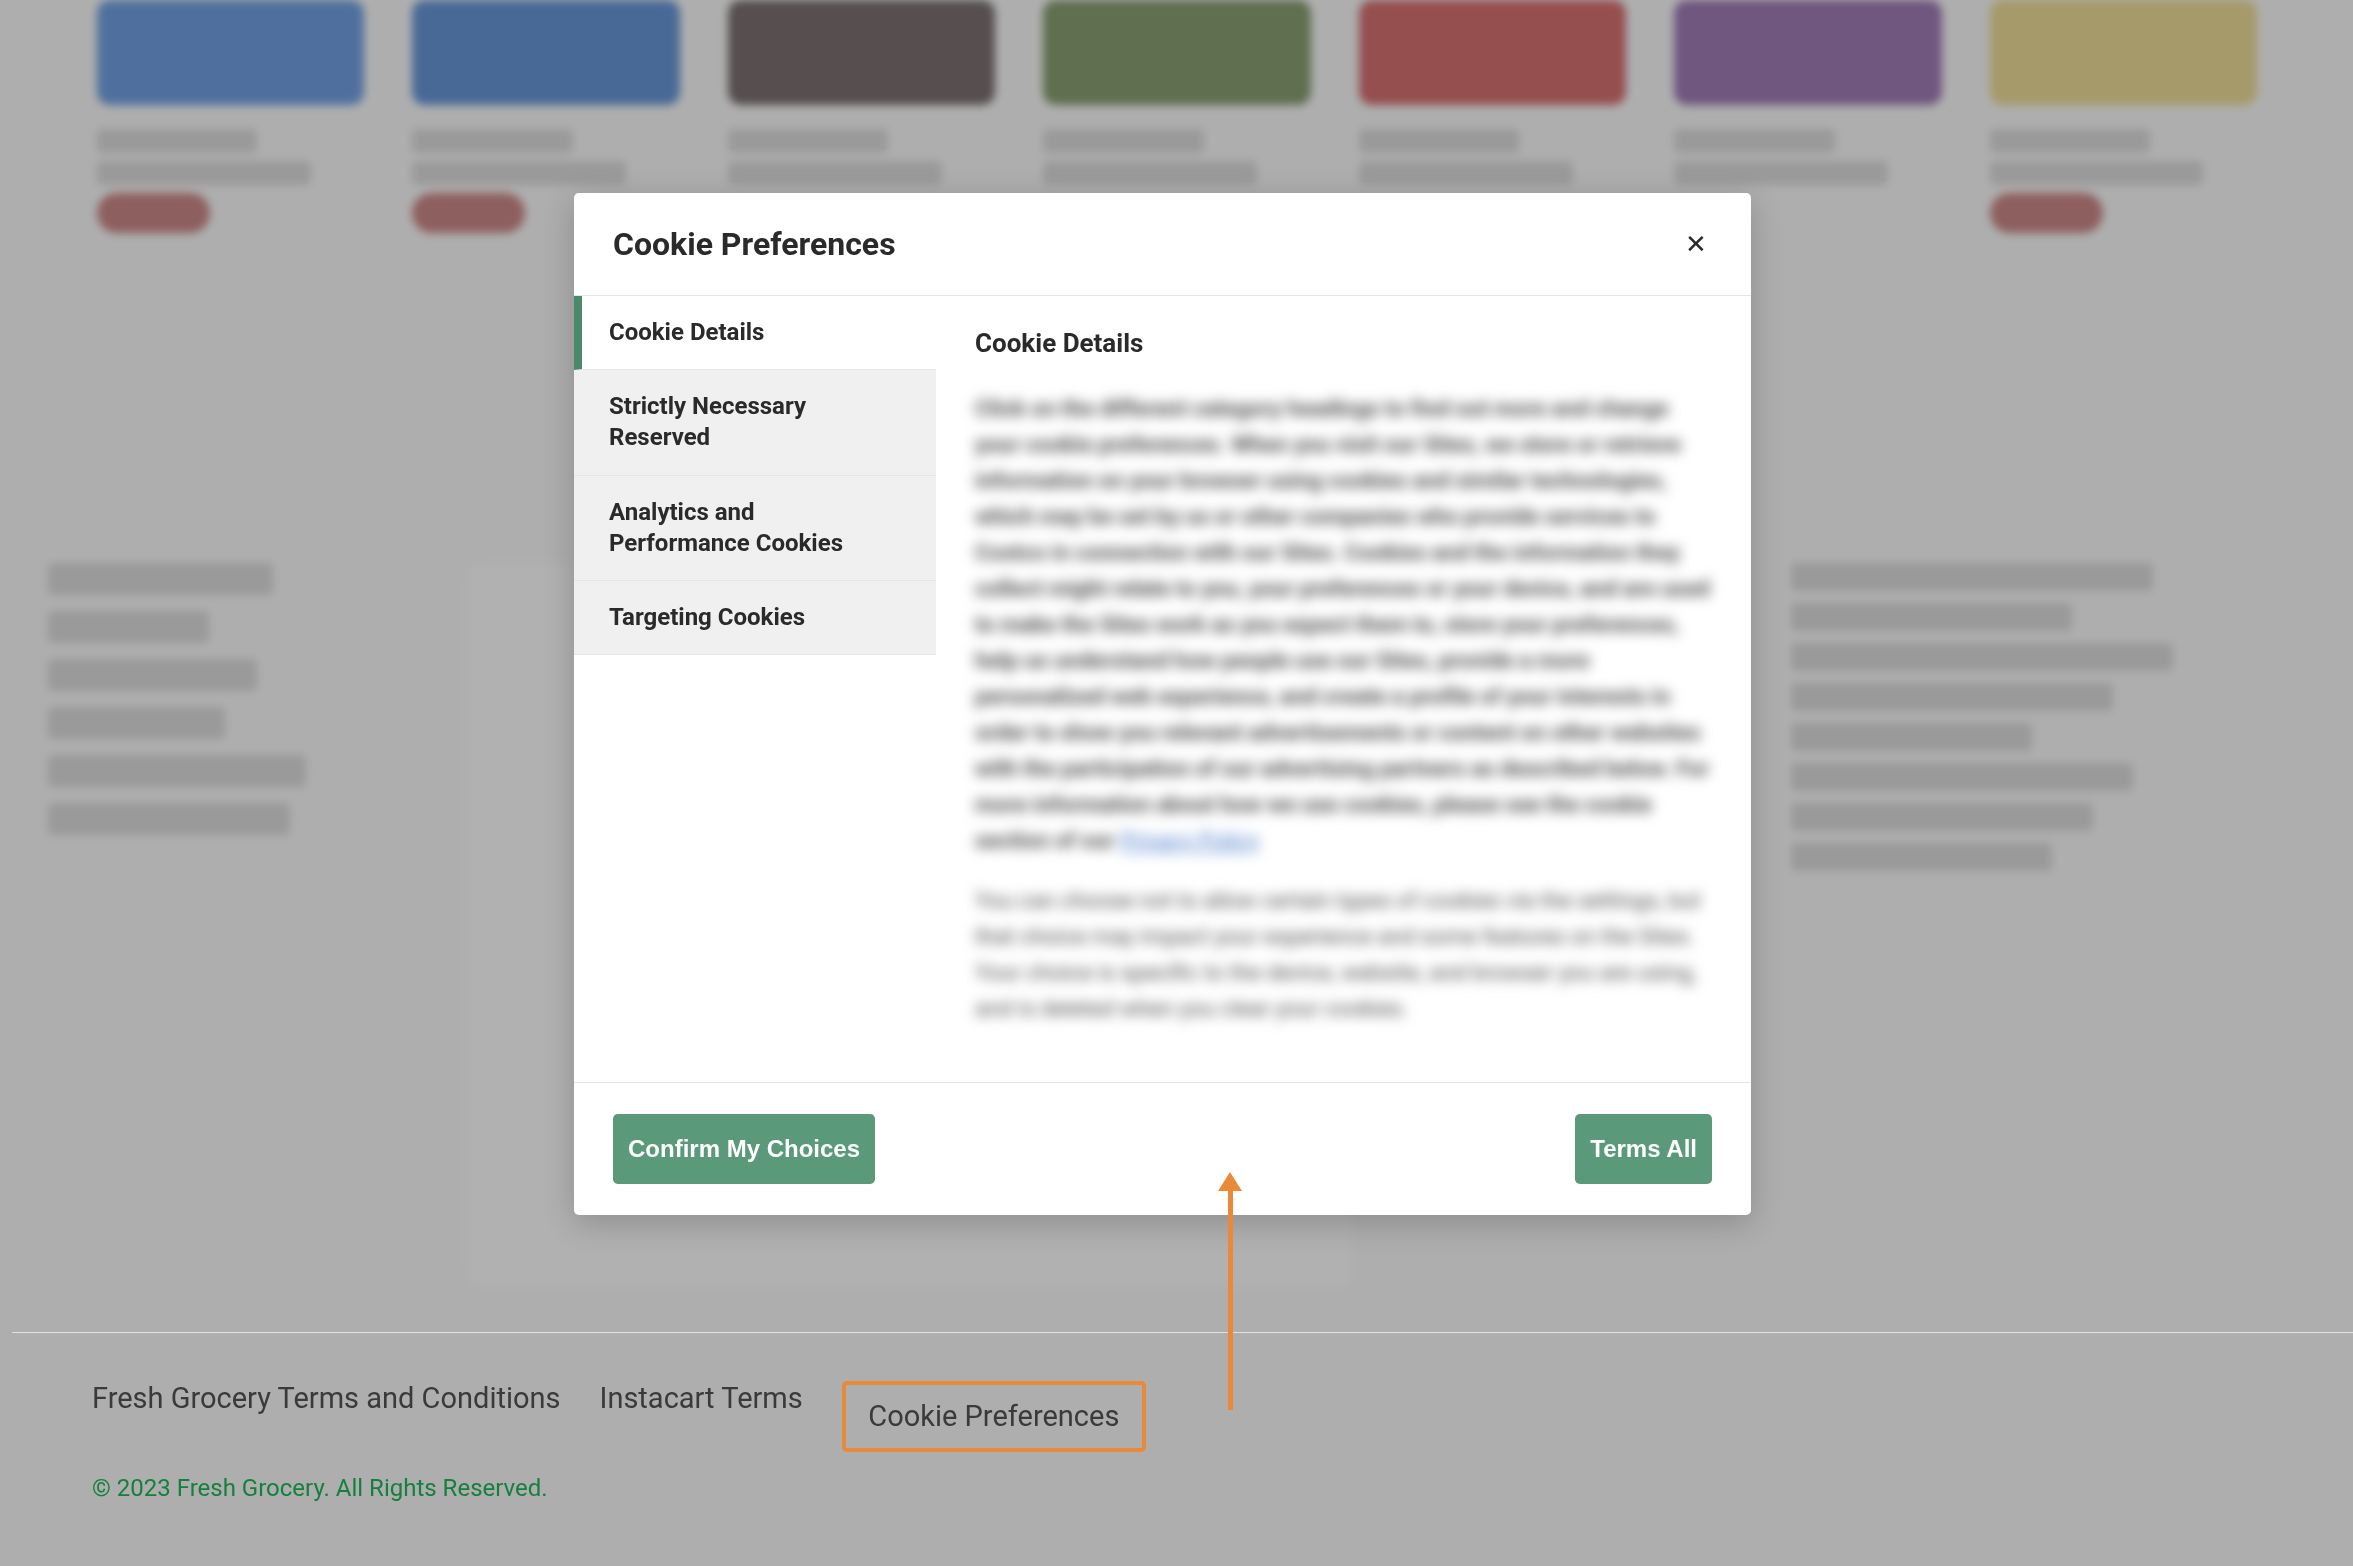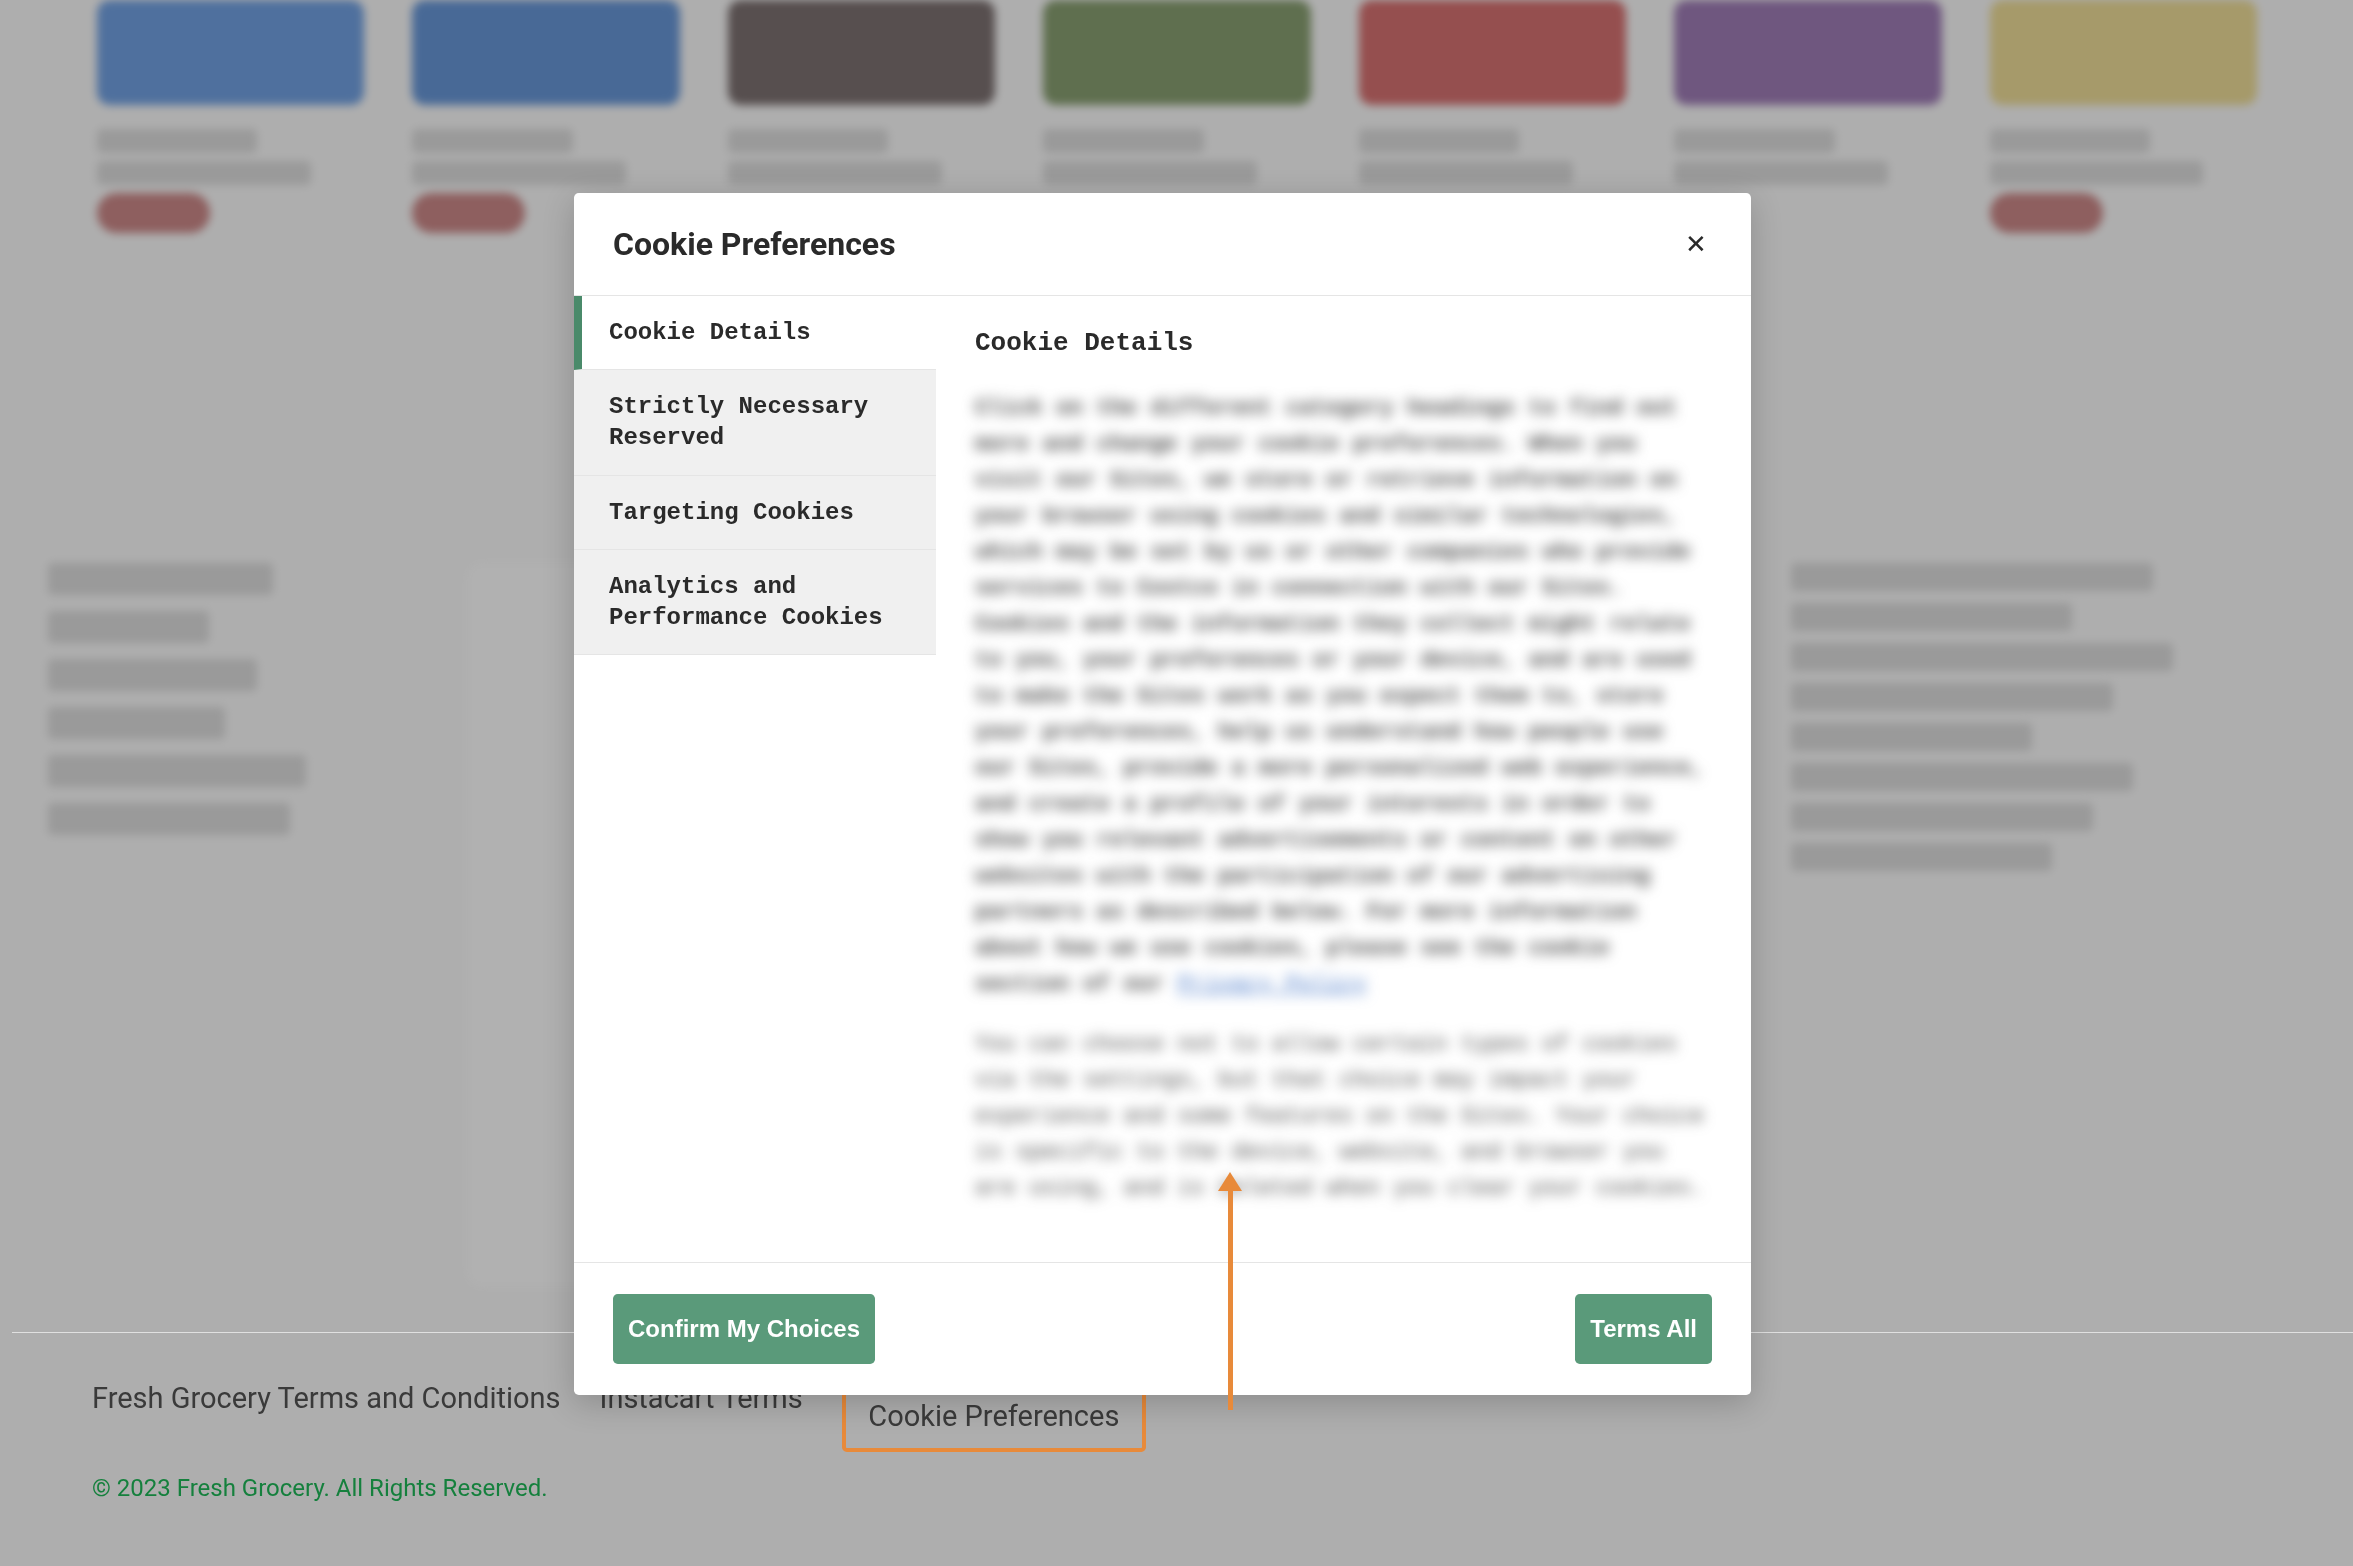--- a/index.html
+++ b/index.html
@@ -163,21 +163,20 @@
     
     .close-btn::before {
       content: "✕";
       font-size: 26px;
       color: #2a2a2a;
       font-weight: 400;
     }
     
     .modal-body {
       display: flex;
-      font-family: Liberation Mono, monospace;
     }
     
     .tab-sidebar {
       width: 362px;
       flex-shrink: 0;
     }
     
     .tab-item {
       padding: 21px 35px;
       font-size: 24px;
@@ -373,22 +372,22 @@
 <div class="modal">
   <div class="modal-header">
     <h2 class="modal-title">Cookie Preferences</h2>
     <button class="close-btn" aria-label="Close"></button>
   </div>
 
   <div class="modal-body">
     <div class="tab-sidebar">
       <div class="tab-item active">Cookie Details</div>
       <div class="tab-item">Strictly Necessary Reserved</div>
+      <div class="tab-item">Analytics and Performance Cookies</div>
       <div class="tab-item">Targeting Cookies</div>
-      <div class="tab-item">Analytics and Performance Cookies</div>
     </div>
 
     <div class="tab-content">
       <h3 class="content-heading">Cookie Details</h3>
       <p class="content-blur-text">
         <span class="bold">Click on the different category headings to find out more and change your cookie preferences. When you visit our Sites, we store or retrieve information on your browser using cookies and similar technologies, which may be set by us or other companies who provide services to Costco in connection with our Sites. Cookies and the information they collect might relate to you, your preferences or your device, and are used to make the Sites work as you expect them to, store your preferences, help us understand how people use our Sites, provide a more personalized web experience, and create a profile of your interests in order to show you relevant advertisements or content on other websites with the participation of our advertising partners as described below. For more information about how we use cookies, please see the cookie section of our</span>
         <a class="link">Privacy Policy</a>
       </p>
       <p class="content-blur-text">You can choose not to allow certain types of cookies via the settings, but that choice may impact your experience and some features on the Sites. Your choice is specific to the device, website, and browser you are using, and is deleted when you clear your cookies.</p>
     </div>

